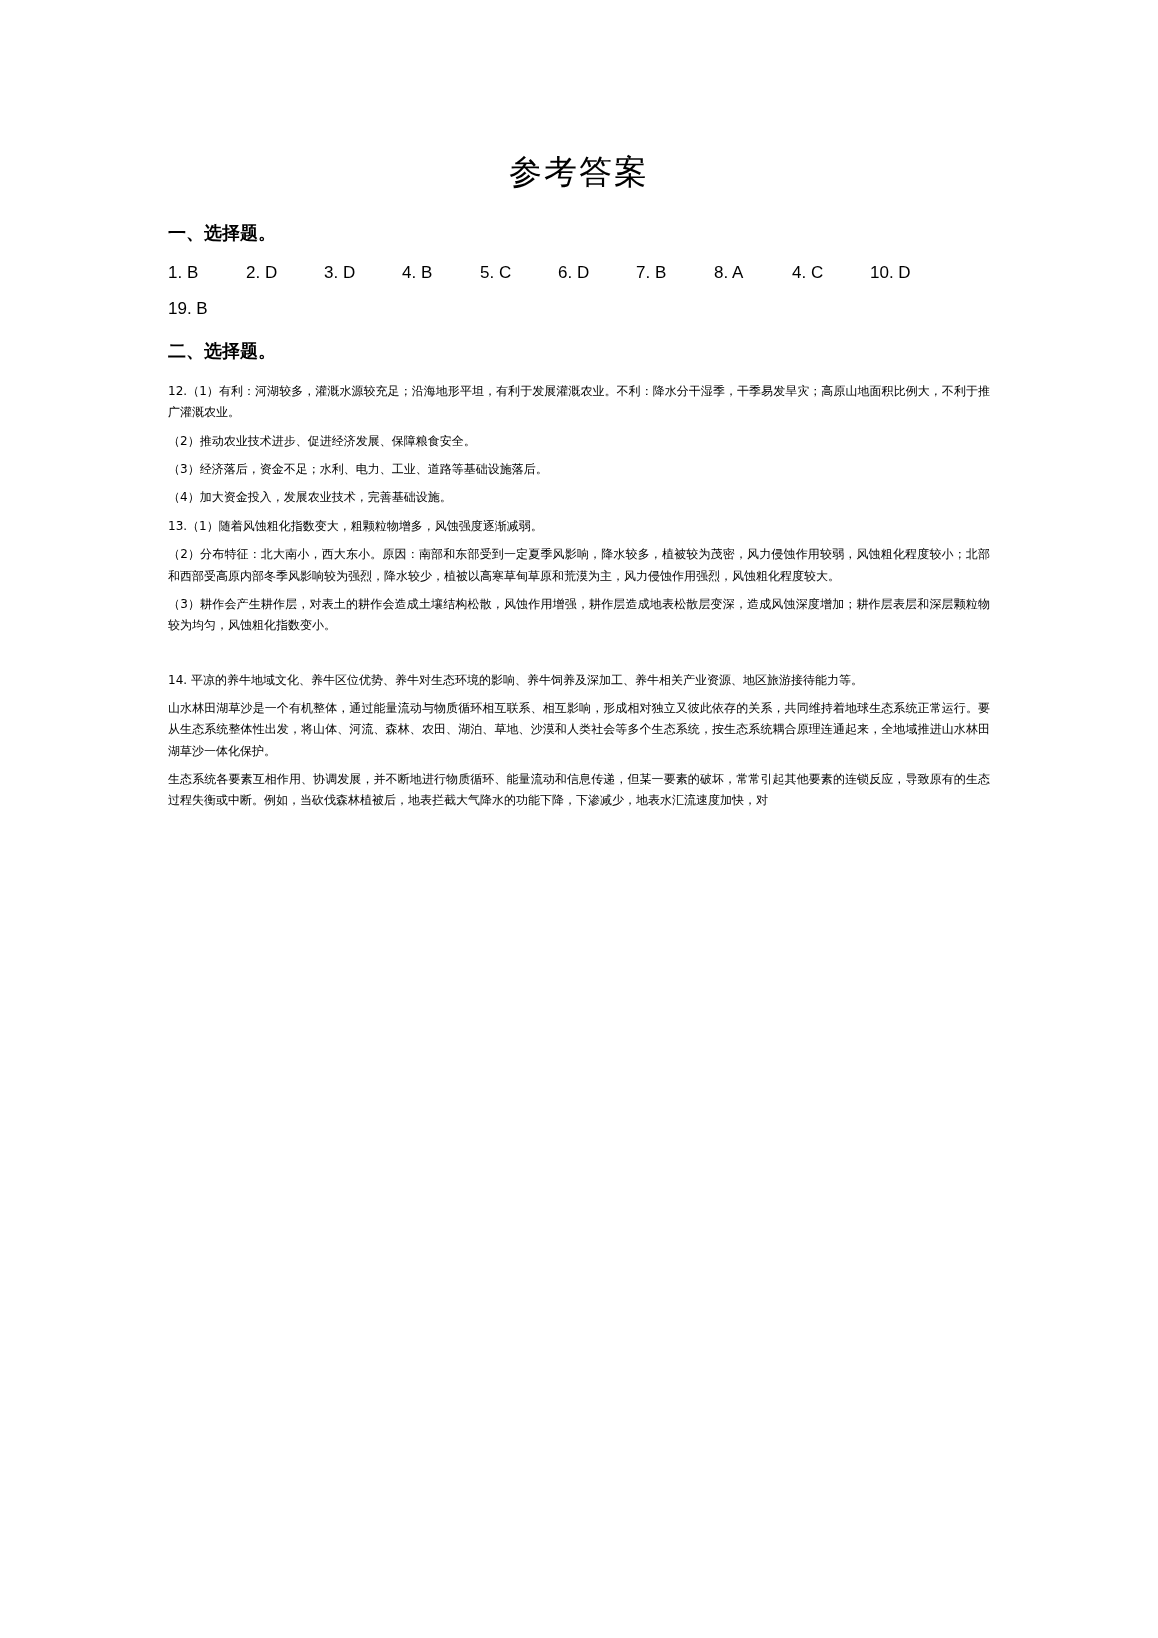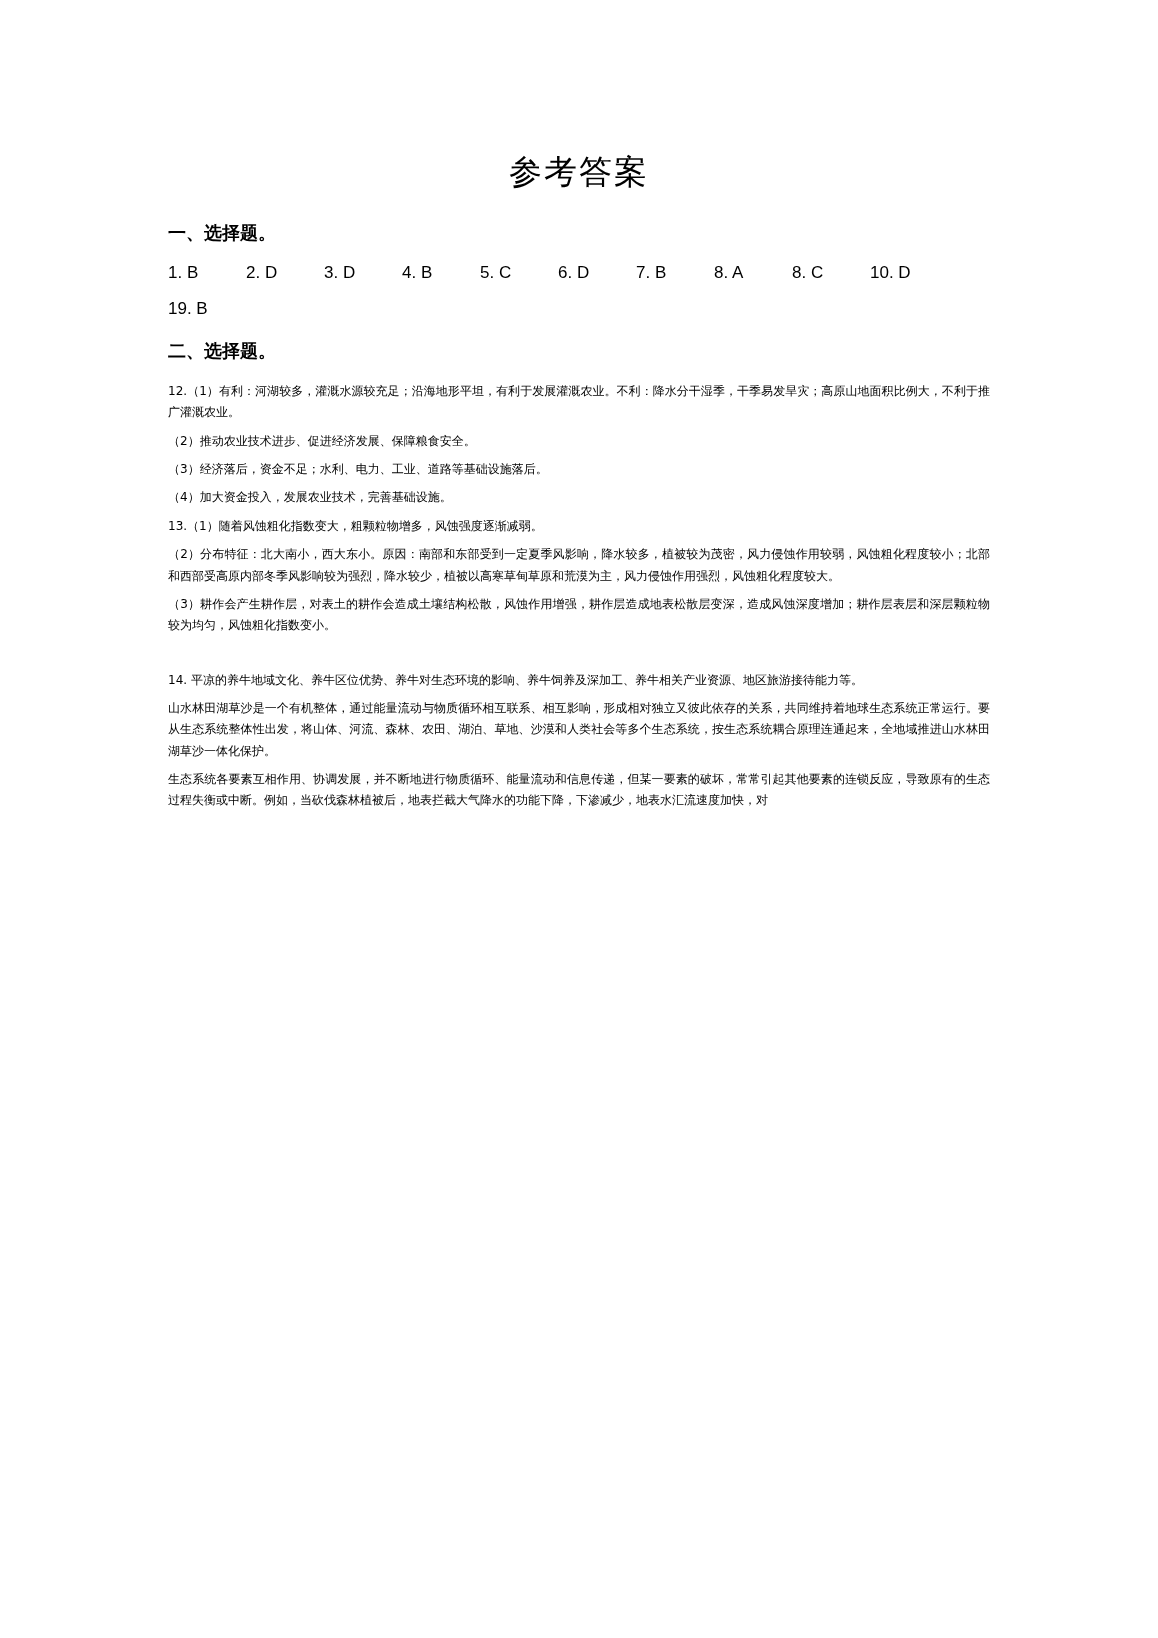--- a/index.html
+++ b/index.html
@@ -69,21 +69,21 @@
 
   <div class="mc-row">
     <span class="mc-item">1. B</span>
     <span class="mc-item">2. D</span>
     <span class="mc-item">3. D</span>
     <span class="mc-item">4. B</span>
     <span class="mc-item">5. C</span>
     <span class="mc-item">6. D</span>
     <span class="mc-item">7. B</span>
     <span class="mc-item">8. A</span>
-    <span class="mc-item">8. C</span>
+    <span class="mc-item">4. C</span>
     <span class="mc-item">10. D</span>
   </div>
 
   <div class="mc-row second">
     <span class="mc-item">19. B</span>
   </div>
 
   <div class="section-head">二、选择题。</div>
 
   <p class="para">12.（1）有利：河湖较多，灌溉水源较充足；沿海地形平坦，有利于发展灌溉农业。不利：降水分干湿季，干季易发旱灾；高原山地面积比例大，不利于推广灌溉农业。</p>

